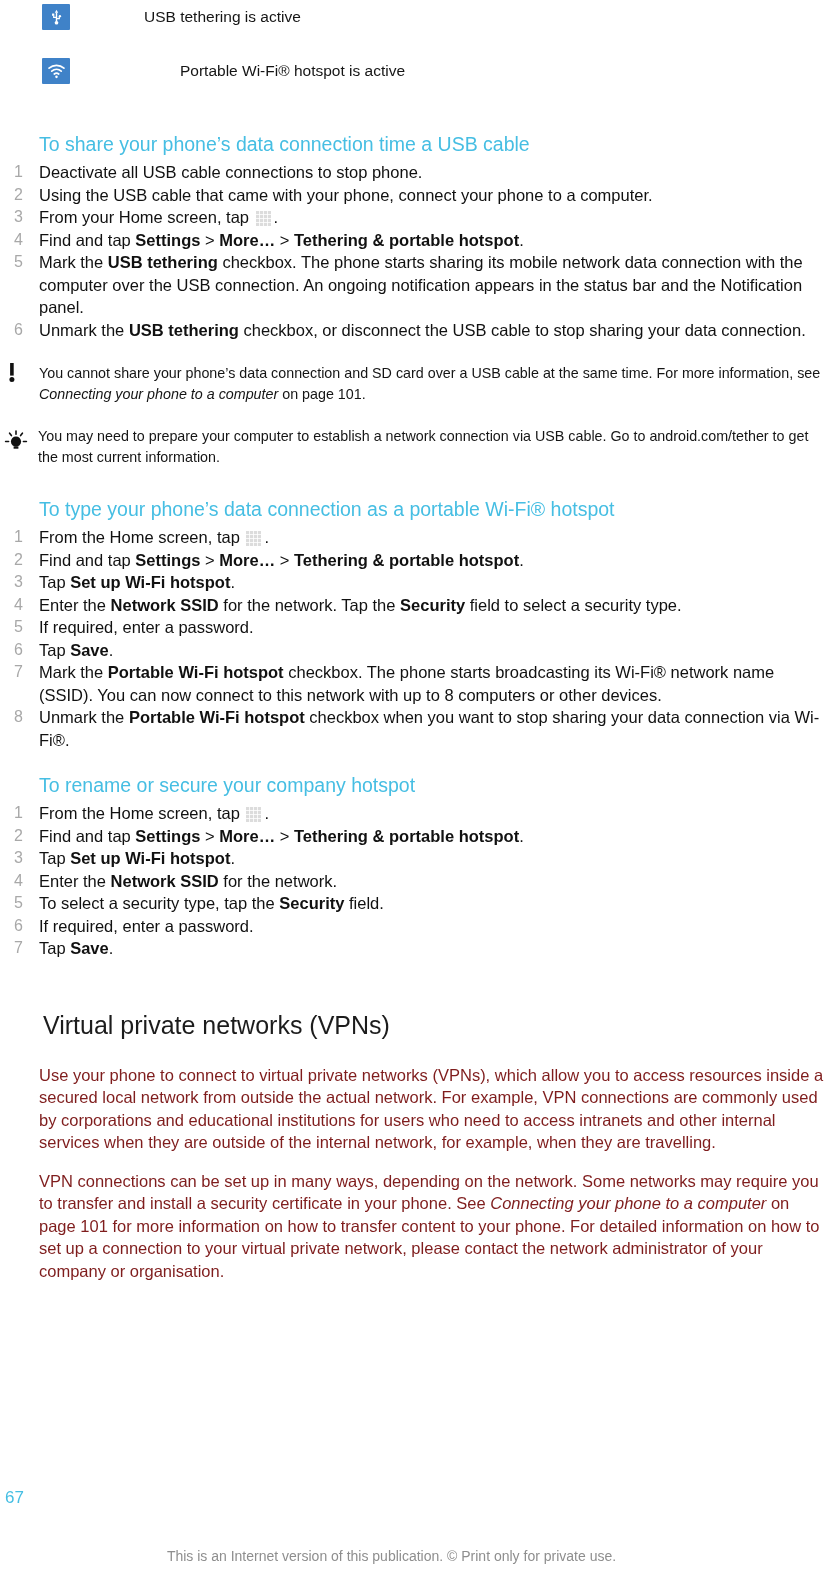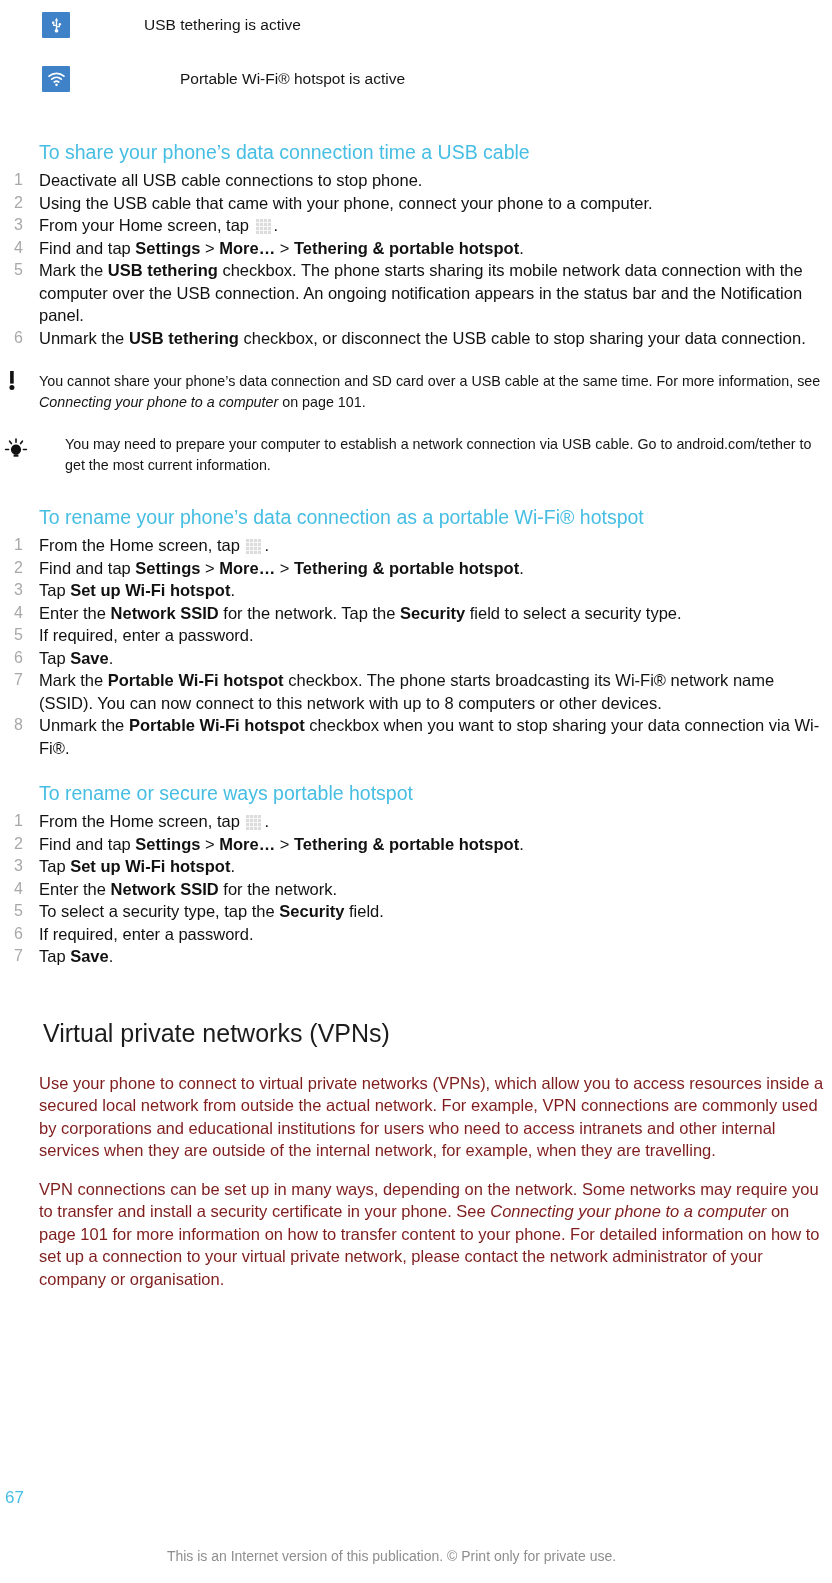--- a/index.html
+++ b/index.html
@@ -17,21 +17,21 @@
   }
   .page {
     position: relative;
     width: 832px;
     height: 1583px;
     box-sizing: border-box;
   }
 
   
   .notif-list {
-    padding-top: 12px;
+    padding-top: 4px;
   }
   .notif-row {
     display: flex;
     align-items: flex-start;
     min-height: 40px;
   }
   .notif-icon {
     width: 28px;
     height: 26px;
     margin-left: 42px;
@@ -119,21 +119,21 @@
     position: absolute;
     left: 8px;
     top: 0px;
     width: 20px;
     height: 22px;
   }
   .callout .c-body {
     padding-left: 39px;
     padding-right: 6px;
   }
-  .callout.tip .c-body { padding-left: 65px; }
+  .callout.tip .c-body { padding-left: 38px; }
   .callout.tip .c-icon { left: 4px; top: 4px; }
 
   
   .sp-22 { height: 22px; }
   .sp-12 { height: 12px; }
   .sp-30 { height: 30px; }
   .sp-34 { height: 34px; }
 
   
   p.body {
@@ -281,21 +281,21 @@
         </g>
         <circle cx="12" cy="11.6" r="5.1" fill="#111111"></circle>
         <rect x="9.6" y="16.4" width="4.8" height="2.3" fill="#111111"></rect>
       </svg>
     </div>
     <div class="c-body">You may need to prepare your computer to establish a network connection via USB cable. Go to android.com/tether to get the most current information.</div>
   </div>
 
   <div class="sp-30"></div>
 
-  <h3 class="h-proc">To rename your phone’s data connection as a portable Wi-Fi® hotspot</h3>
+  <h3 class="h-proc">To type your phone’s data connection as a portable Wi-Fi® hotspot</h3>
 
   <ol class="steps">
     <li>
       <span class="num">1</span>
       <span class="txt">From the Home screen, tap <span class="grid-icon"><svg width="15" height="15" viewBox="0 0 15 15" aria-hidden="true">
               <g fill="#dcdcdc">
                 <rect x="0" y="0" width="3.2" height="3.2"></rect>
                 <rect x="4" y="0" width="3.2" height="3.2"></rect>
                 <rect x="8" y="0" width="3.2" height="3.2"></rect>
                 <rect x="12" y="0" width="3" height="3.2"></rect>
@@ -339,21 +339,21 @@
       <span class="txt">Mark the <b class="ui">Portable Wi-Fi hotspot</b> checkbox. The phone starts broadcasting its Wi-Fi® network name (SSID). You can now connect to this network with up to 8 computers or other devices.</span>
     </li>
     <li>
       <span class="num">8</span>
       <span class="txt">Unmark the <b class="ui">Portable Wi-Fi hotspot</b> checkbox when you want to stop sharing your data connection via Wi-Fi®.</span>
     </li>
   </ol>
 
   <div class="sp-22"></div>
 
-  <h3 class="h-proc">To rename or secure ways portable hotspot</h3>
+  <h3 class="h-proc">To rename or secure your company hotspot</h3>
 
   <ol class="steps">
     <li>
       <span class="num">1</span>
       <span class="txt">From the Home screen, tap <span class="grid-icon"><svg width="15" height="15" viewBox="0 0 15 15" aria-hidden="true">
               <g fill="#dcdcdc">
                 <rect x="0" y="0" width="3.2" height="3.2"></rect>
                 <rect x="4" y="0" width="3.2" height="3.2"></rect>
                 <rect x="8" y="0" width="3.2" height="3.2"></rect>
                 <rect x="12" y="0" width="3" height="3.2"></rect>

